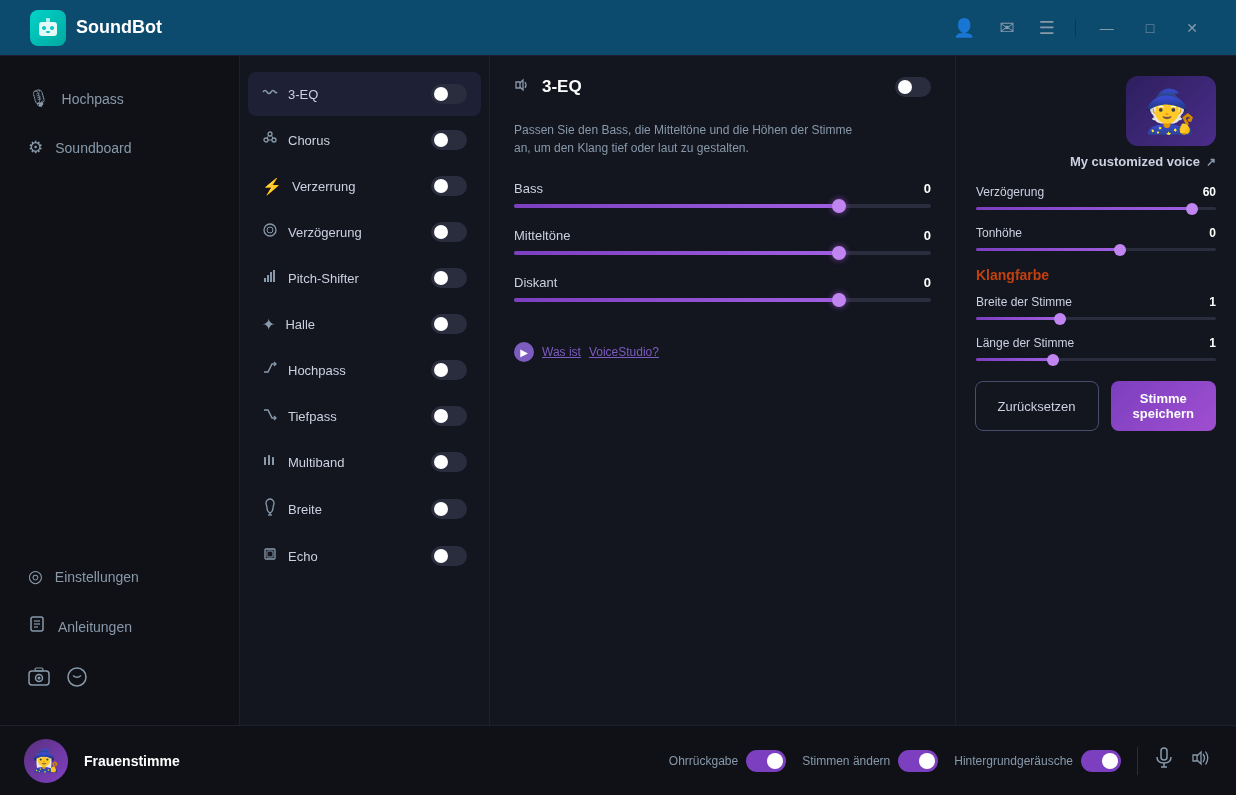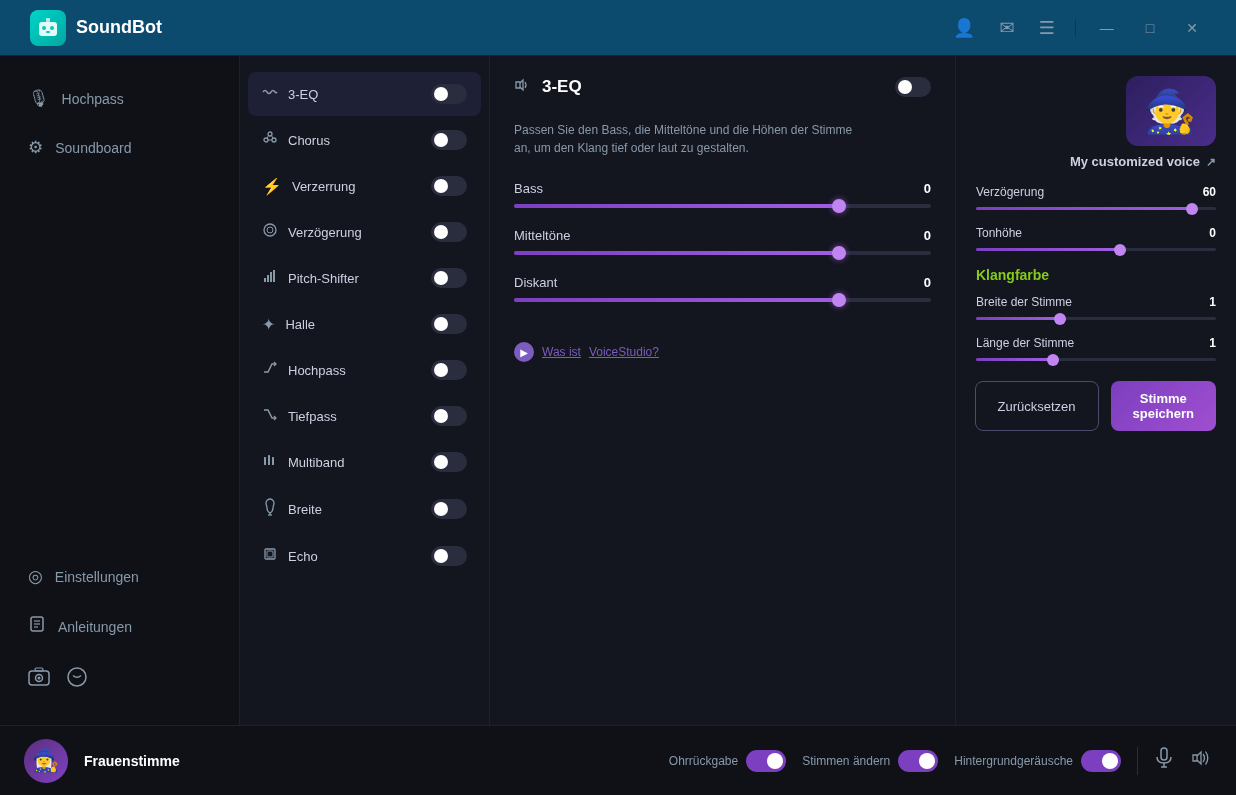--- a/index.html
+++ b/index.html
@@ -291,21 +291,21 @@
       background: #c085f0;
       border-radius: 50%;
       position: absolute;
       top: -4.5px;
       transform: translateX(-50%);
     }
 
     .klangfarbe-title {
       font-size: 14px;
       font-weight: 700;
-      color: #84cc16;
+      color: #c2410c;
       margin: 16px 0 12px;
     }
 
     
     .detail-bottom {
       display: flex;
       justify-content: flex-end;
       gap: 12px;
       margin-top: 20px;
     }

